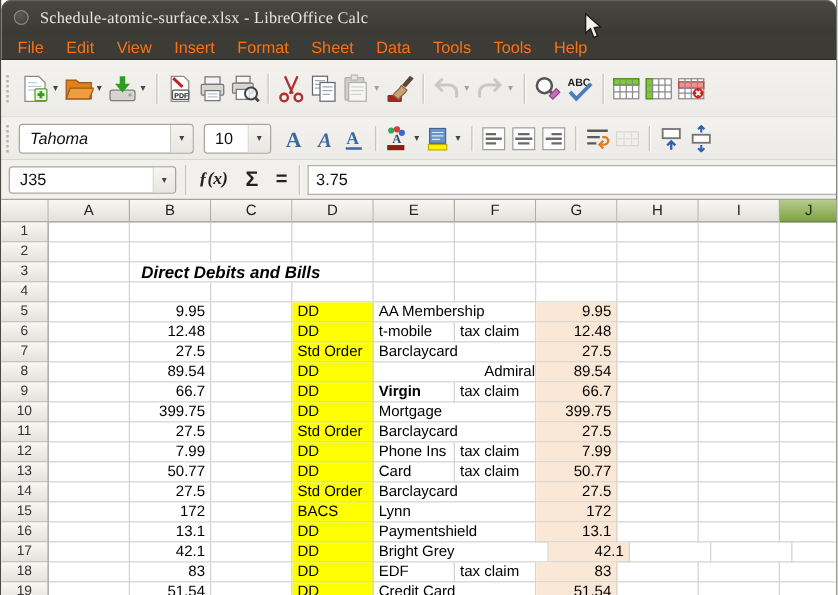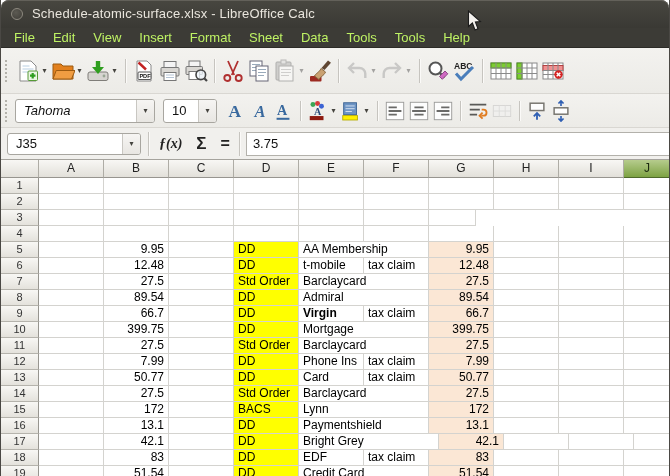--- a/index.html
+++ b/index.html
@@ -4,31 +4,31 @@
 <style>
   * { margin:0; padding:0; box-sizing:border-box; }
   html,body { width:670px; height:476px; overflow:hidden; background:#fff;
               font-family:"Liberation Sans","DejaVu Sans",sans-serif; }
   .window { position:relative; width:670px; height:476px; overflow:hidden;
             border-left:1px solid #4a4844; border-right:1px solid #4a4844; }
 
   
   .titlebar { height:28px; background:linear-gradient(#484740,#3a3934);
               border-radius:8px 8px 0 0; position:relative;
-              box-shadow:inset 0 1px 0 #63615a; }
+              box-shadow:inset 0 1px 0 #63615a;font-family:Liberation Serif, serif; }
   .win-menu-dot { position:absolute; left:10px; top:8px; width:12px; height:12px;
               border-radius:50%; border:1px solid #8d897f;
               background:radial-gradient(circle at 40% 35%, #5c5a52, #3e3c37); }
   .title-text { position:absolute; left:31px; top:6px; color:#e9e5dd; font-size:13px;
               letter-spacing:.2px; white-space:nowrap; }
 
   
   .menubar { height:20px; background:#3c3b36; display:flex; align-items:center;
              padding-left:4px; border-bottom:1px solid #2c2b27; }
-  .menu-item { color:#bef264; font-size:13px; padding:1px 9px 2px; white-space:nowrap;
+  .menu-item { color:#f97316; font-size:13px; padding:1px 9px 2px; white-space:nowrap;
                border-radius:2px; }
 
   
   .toolbar { background:linear-gradient(#f3f2ef,#ecebe7); display:flex; align-items:center; }
   .tb1 { height:46px; border-bottom:1px solid #d9d7d2; }
   .tb2 { height:34px; border-bottom:1px solid #d9d7d2; }
   .handle { width:4px; height:22px; border-left:2px dotted #b4b2ab; margin:0 6px 0 4px; }
   .tbtn { display:flex; align-items:center; padding:2px 1px; border-radius:3px; flex:none; }
   .tbtn svg { width:24px; height:24px; display:block; }
   .tb2 .tbtn svg { width:22px; height:22px; }
@@ -444,20 +444,21 @@
         <div class="cell" style="width: 65px;"></div>
         <div class="cell" style="width: 65px;"></div>
         <div class="cell" style="width: 65px;"></div>
         <div class="cell" style="width: 65px;"></div>
         <div class="cell" style="width: 65px;"></div>
         <div class="cell" style="width: 47px;"></div>
       </div>
       <div class="grow">
         <div class="rhead">3</div>
         <div class="cell" style="width: 65px;"></div>
+        <div class="cell title-cell" style="width: 195px;">Direct Debits and Bills</div>
         <div class="cell" style="width: 65px;"></div>
         <div class="cell" style="width: 65px;"></div>
         <div class="cell" style="width: 65px;"></div>
         <div class="cell" style="width: 65px;"></div>
         <div class="cell" style="width: 65px;"></div>
         <div class="cell" style="width: 47px;"></div>
       </div>
       <div class="grow">
         <div class="rhead">4</div>
         <div class="cell" style="width: 65px;"></div>
@@ -507,21 +508,21 @@
         <div class="cell" style="width: 65px;"></div>
         <div class="cell" style="width: 65px;"></div>
         <div class="cell" style="width: 47px;"></div>
       </div>
       <div class="grow">
         <div class="rhead">8</div>
         <div class="cell" style="width: 65px;"></div>
         <div class="cell num" style="width: 65px;">89.54</div>
         <div class="cell" style="width: 65px;"></div>
         <div class="cell txt" style="width: 65px; background: rgb(255, 255, 0);">DD</div>
-        <div class="cell txt" style="width: 130px;">Admiral</div>
+        <div class="cell txt" style="width: 130px; text-align: right;">Admiral</div>
         <div class="cell num" style="width: 65px; background: rgb(251, 231, 213);">89.54</div>
         <div class="cell" style="width: 65px;"></div>
         <div class="cell" style="width: 65px;"></div>
         <div class="cell" style="width: 47px;"></div>
       </div>
       <div class="grow">
         <div class="rhead">9</div>
         <div class="cell" style="width: 65px;"></div>
         <div class="cell num" style="width: 65px;">66.7</div>
         <div class="cell" style="width: 65px;"></div>

